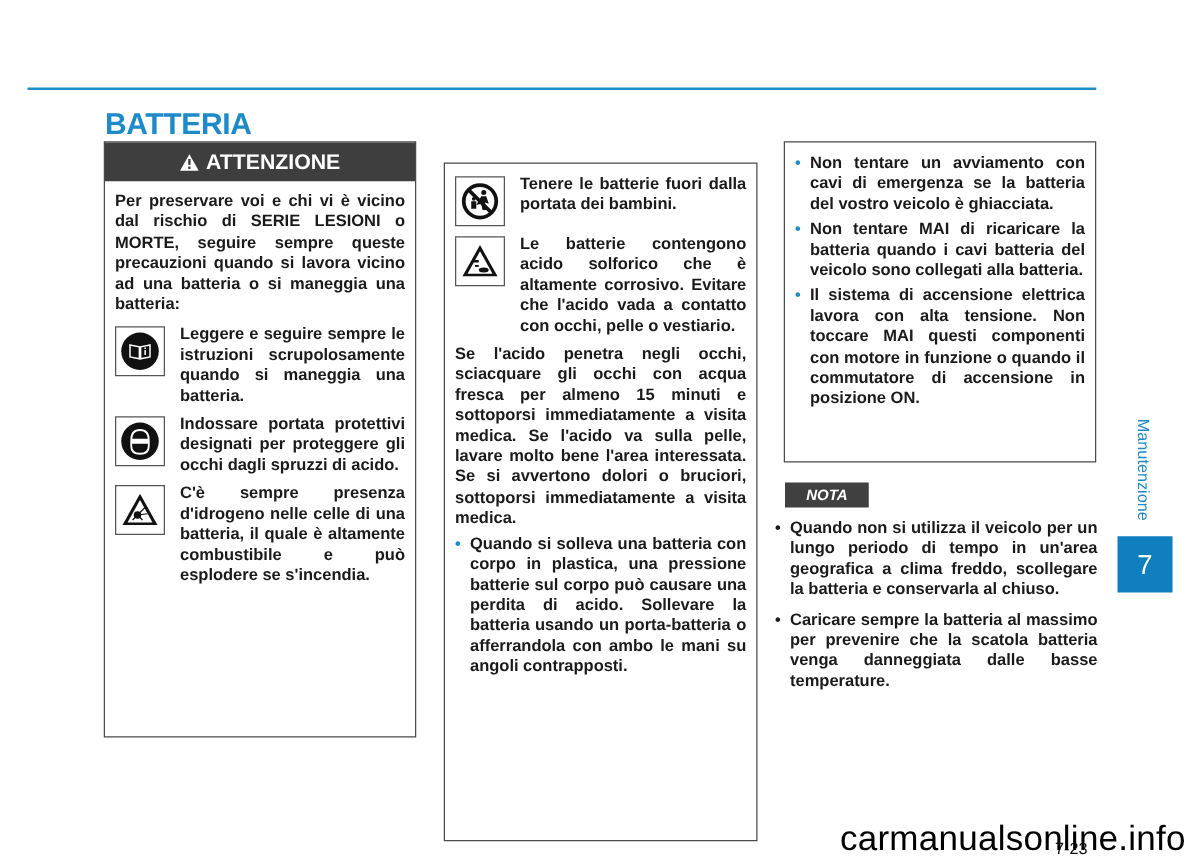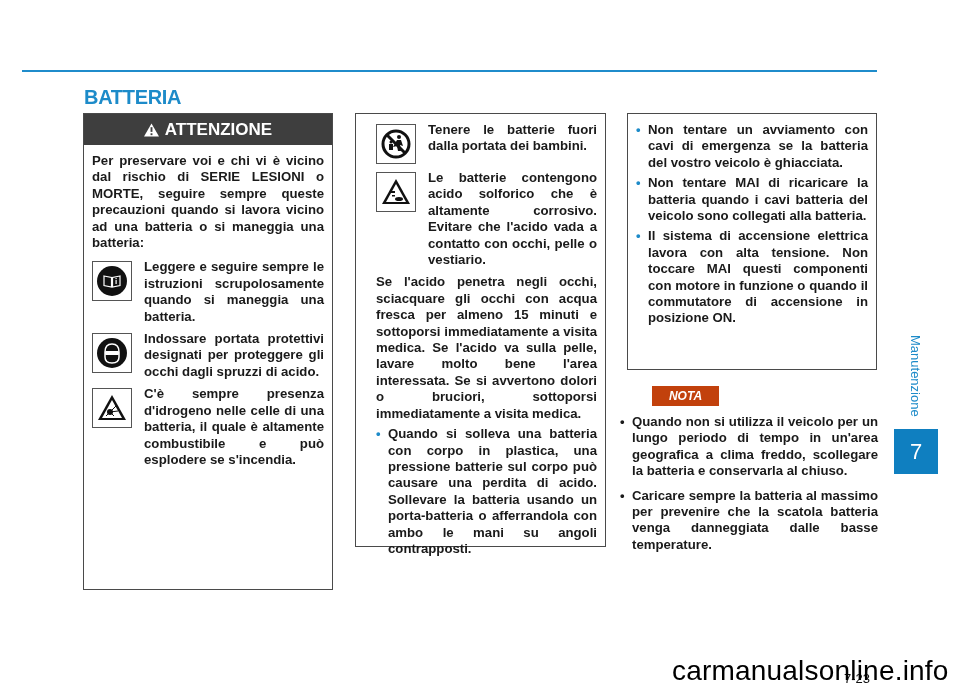--- a/index.html
+++ b/index.html
@@ -1,45 +1,45 @@
 <!DOCTYPE html>
 <html><head>
 <meta charset="utf-8">
 <style>
   html, body { margin: 0; padding: 0; background: #ffffff; }
   body { width: 960px; height: 689px; position: relative; overflow: hidden;
          font-family: "Liberation Sans", sans-serif; color: #1a1a1a; }
   .top-rule { position: absolute; left: 22px; top: 70px; width: 855px; height: 2px; background: #1f8ccb; }
-  .section-title { position: absolute; left: 84px; top: 86px; font-size: 20px; font-weight: bold;
+  .section-title { position: absolute; left: 84px; top: 86px; font-size: 24px; font-weight: bold;
                    color: #1d8bc9; letter-spacing: -0.3px; font-family: "Liberation Sans", sans-serif; }
   .box { position: absolute; border: 1px solid #4a4a4a; background: #fff; box-sizing: border-box; }
   .box1 { left: 83px; top: 113px; width: 250px; height: 477px; }
-  .box2 { left: 355px; top: 113px; width: 251px; height: 434px; padding-left: 12px; }
+  .box2 { left: 355px; top: 130px; width: 251px; height: 543px; }
   .box3 { left: 627px; top: 113px; width: 250px; height: 257px; }
   .warn-header { height: 31px; background: #3e3e3e; color: #fff; display: flex; align-items: center;
                  justify-content: center; font-size: 17px; font-weight: bold; gap: 6px; }
   .warn-header .tri { width: 15px; height: 14px; }
   .p { font-size: 13.2px; font-weight: bold; line-height: 16.4px; text-align: justify;
        text-align-last: left; margin: 0; }
   .box1 .intro { padding: 8px 8px 2px 8px; }
   .icon-row { display: flex; margin: 6px 8px 0 8px; }
   .icon-box { flex: 0 0 40px; width: 40px; height: 40px; border: 1px solid #555; box-sizing: border-box;
               display: flex; align-items: center; justify-content: center; margin-right: 12px; margin-top: 2px; }
   .icon-box svg { width: 32px; height: 32px; }
   .icon-text { flex: 1; }
   .box2 .icon-row:first-child { margin-top: 8px; }
   .box2 .para { padding: 6px 8px 0 8px; }
   .bullet { display: flex; padding: 4px 8px 0 8px; }
   .bullet .dot { flex: 0 0 12px; color: #1d8bc9; font-size: 13px; font-weight: bold; line-height: 16.4px; }
   .bullet .dot.black { color: #1a1a1a; }
   .bullet .txt { flex: 1; }
   .box3 .bullet:first-child { padding-top: 8px; }
-  .nota { position: absolute; left: 628px; top: 386px; width: 67px; height: 20px; background: #c2410c;
+  .nota { position: absolute; left: 628px; top: 386px; width: 67px; height: 20px; background: #404040;
           color: #fff; font-size: 12px; font-weight: bold; font-style: italic; display: flex;
-          align-items: center; justify-content: center; margin-left: 24px; }
+          align-items: center; justify-content: center; }
   .nota-list { position: absolute; left: 620px; top: 412px; width: 258px; }
   .nota-list .bullet { padding: 2px 0 6px 0; }
   .side-label { position: absolute; left: 900px; top: 335px; width: 30px; height: 90px;
                 writing-mode: vertical-rl; color: #1d8bc9; font-size: 13px; display: flex; align-items: center; }
   .chapter-tab { position: absolute; left: 894px; top: 429px; width: 44px; height: 45px; background: #0f7fc0;
                  color: #fff; font-size: 22px; display: flex; align-items: center; justify-content: center; }
   .page-num { position: absolute; left: 844px; top: 626px; font-size: 13px; color: #111; margin-top: 45px; }
   .watermark { position: absolute; left: 672px; top: 655px; font-size: 28px; color: #000000; letter-spacing: 0.2px; }
 </style>
 </head>

